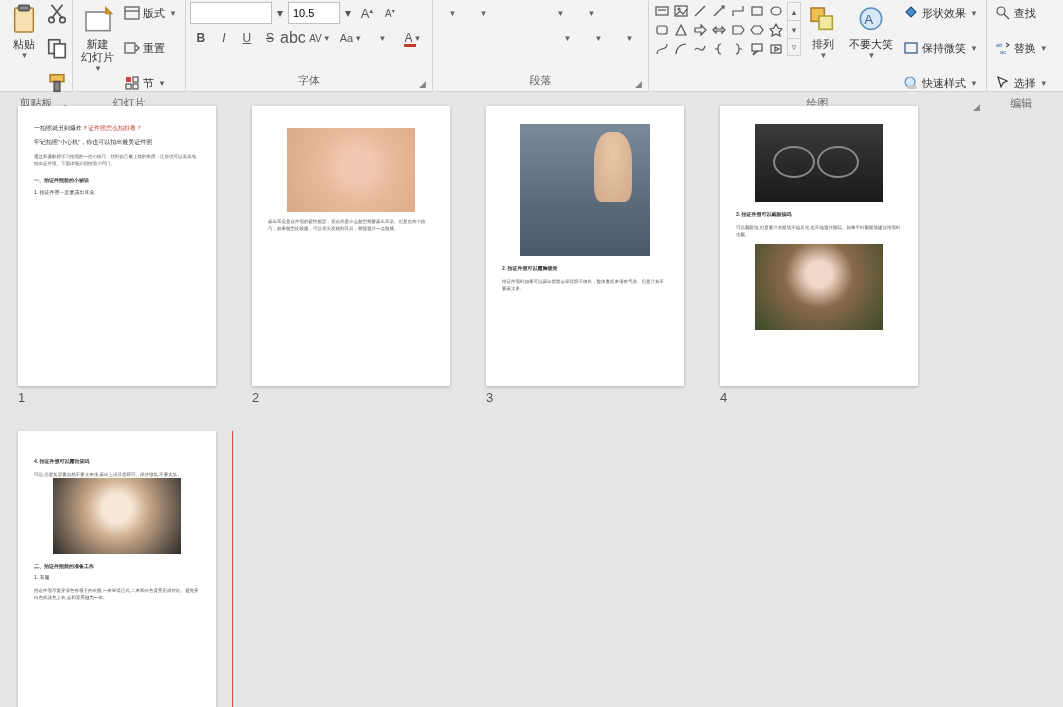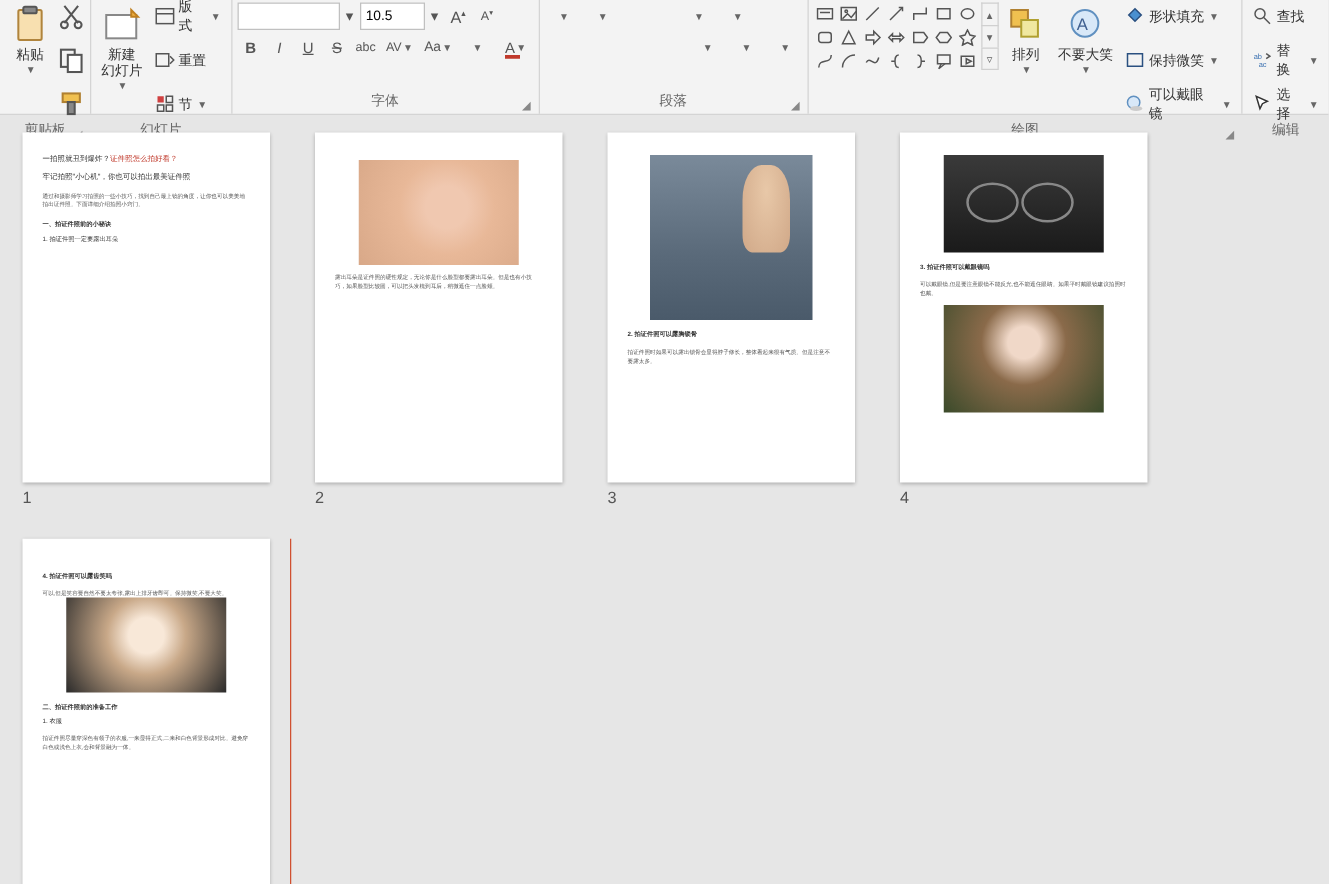--- a/index.html
+++ b/index.html
@@ -180,21 +180,21 @@
         <div class="sbtn">
               <i>I</i>
             </div>
         <div class="sbtn">
               <u>U</u>
             </div>
         <div class="sbtn">
               <span style="text-decoration:line-through">S</span>
             </div>
         <div class="sbtn">
-              <span style="font-size:10px">abc</span>
+              <span style="font-size:16px">abc</span>
             </div>
         <div class="sbtn wdd">
               <span style="font-size:10px">AV</span>
               <span class="dd">▼</span>
             </div>
         <div class="sbtn wdd">
               <span style="font-size:11px">Aa</span>
               <span class="dd">▼</span>
             </div>
         <div class="sbtn wdd">
@@ -478,40 +478,40 @@
         <span class="lbl">不要大笑</span>
           <span class="dd">▼</span>
       </div>
       <div class="col">
         <div class="hbtn">
             <span class="ic">
               <svg viewBox="0 0 16 16">
                 <path d="M8 2l5 5-5 5-5-5z" fill="#4a90d0" stroke="#2a5080"></path>
               </svg>
             </span>
-            <span>形状填充</span>
+            <span>形状效果</span>
             <span class="dd">▼</span>
           </div>
         <div class="hbtn">
             <span class="ic">
               <svg viewBox="0 0 16 16">
                 <rect x="2" y="3" width="12" height="10" stroke="#2a5080"></rect>
               </svg>
             </span>
             <span>保持微笑</span>
             <span class="dd">▼</span>
           </div>
         <div class="hbtn">
             <span class="ic">
               <svg viewBox="0 0 16 16">
                 <circle cx="7" cy="7" r="5" fill="#d8e8f8" stroke="#6090c0"></circle>
                 <ellipse cx="9" cy="12" rx="5" ry="2" fill="#ccc" stroke="none"></ellipse>
               </svg>
             </span>
-            <span>可以戴眼镜</span>
+            <span>快速样式</span>
             <span class="dd">▼</span>
           </div>
       </div>
     </div>
     <div class="rgroup-label"><span>绘图</span><span class="dlauncher">◢</span></div>
   </div>
 
   <div class="rgroup" style="border-right:none">
     <div class="rgroup-body">
         <div class="col">

